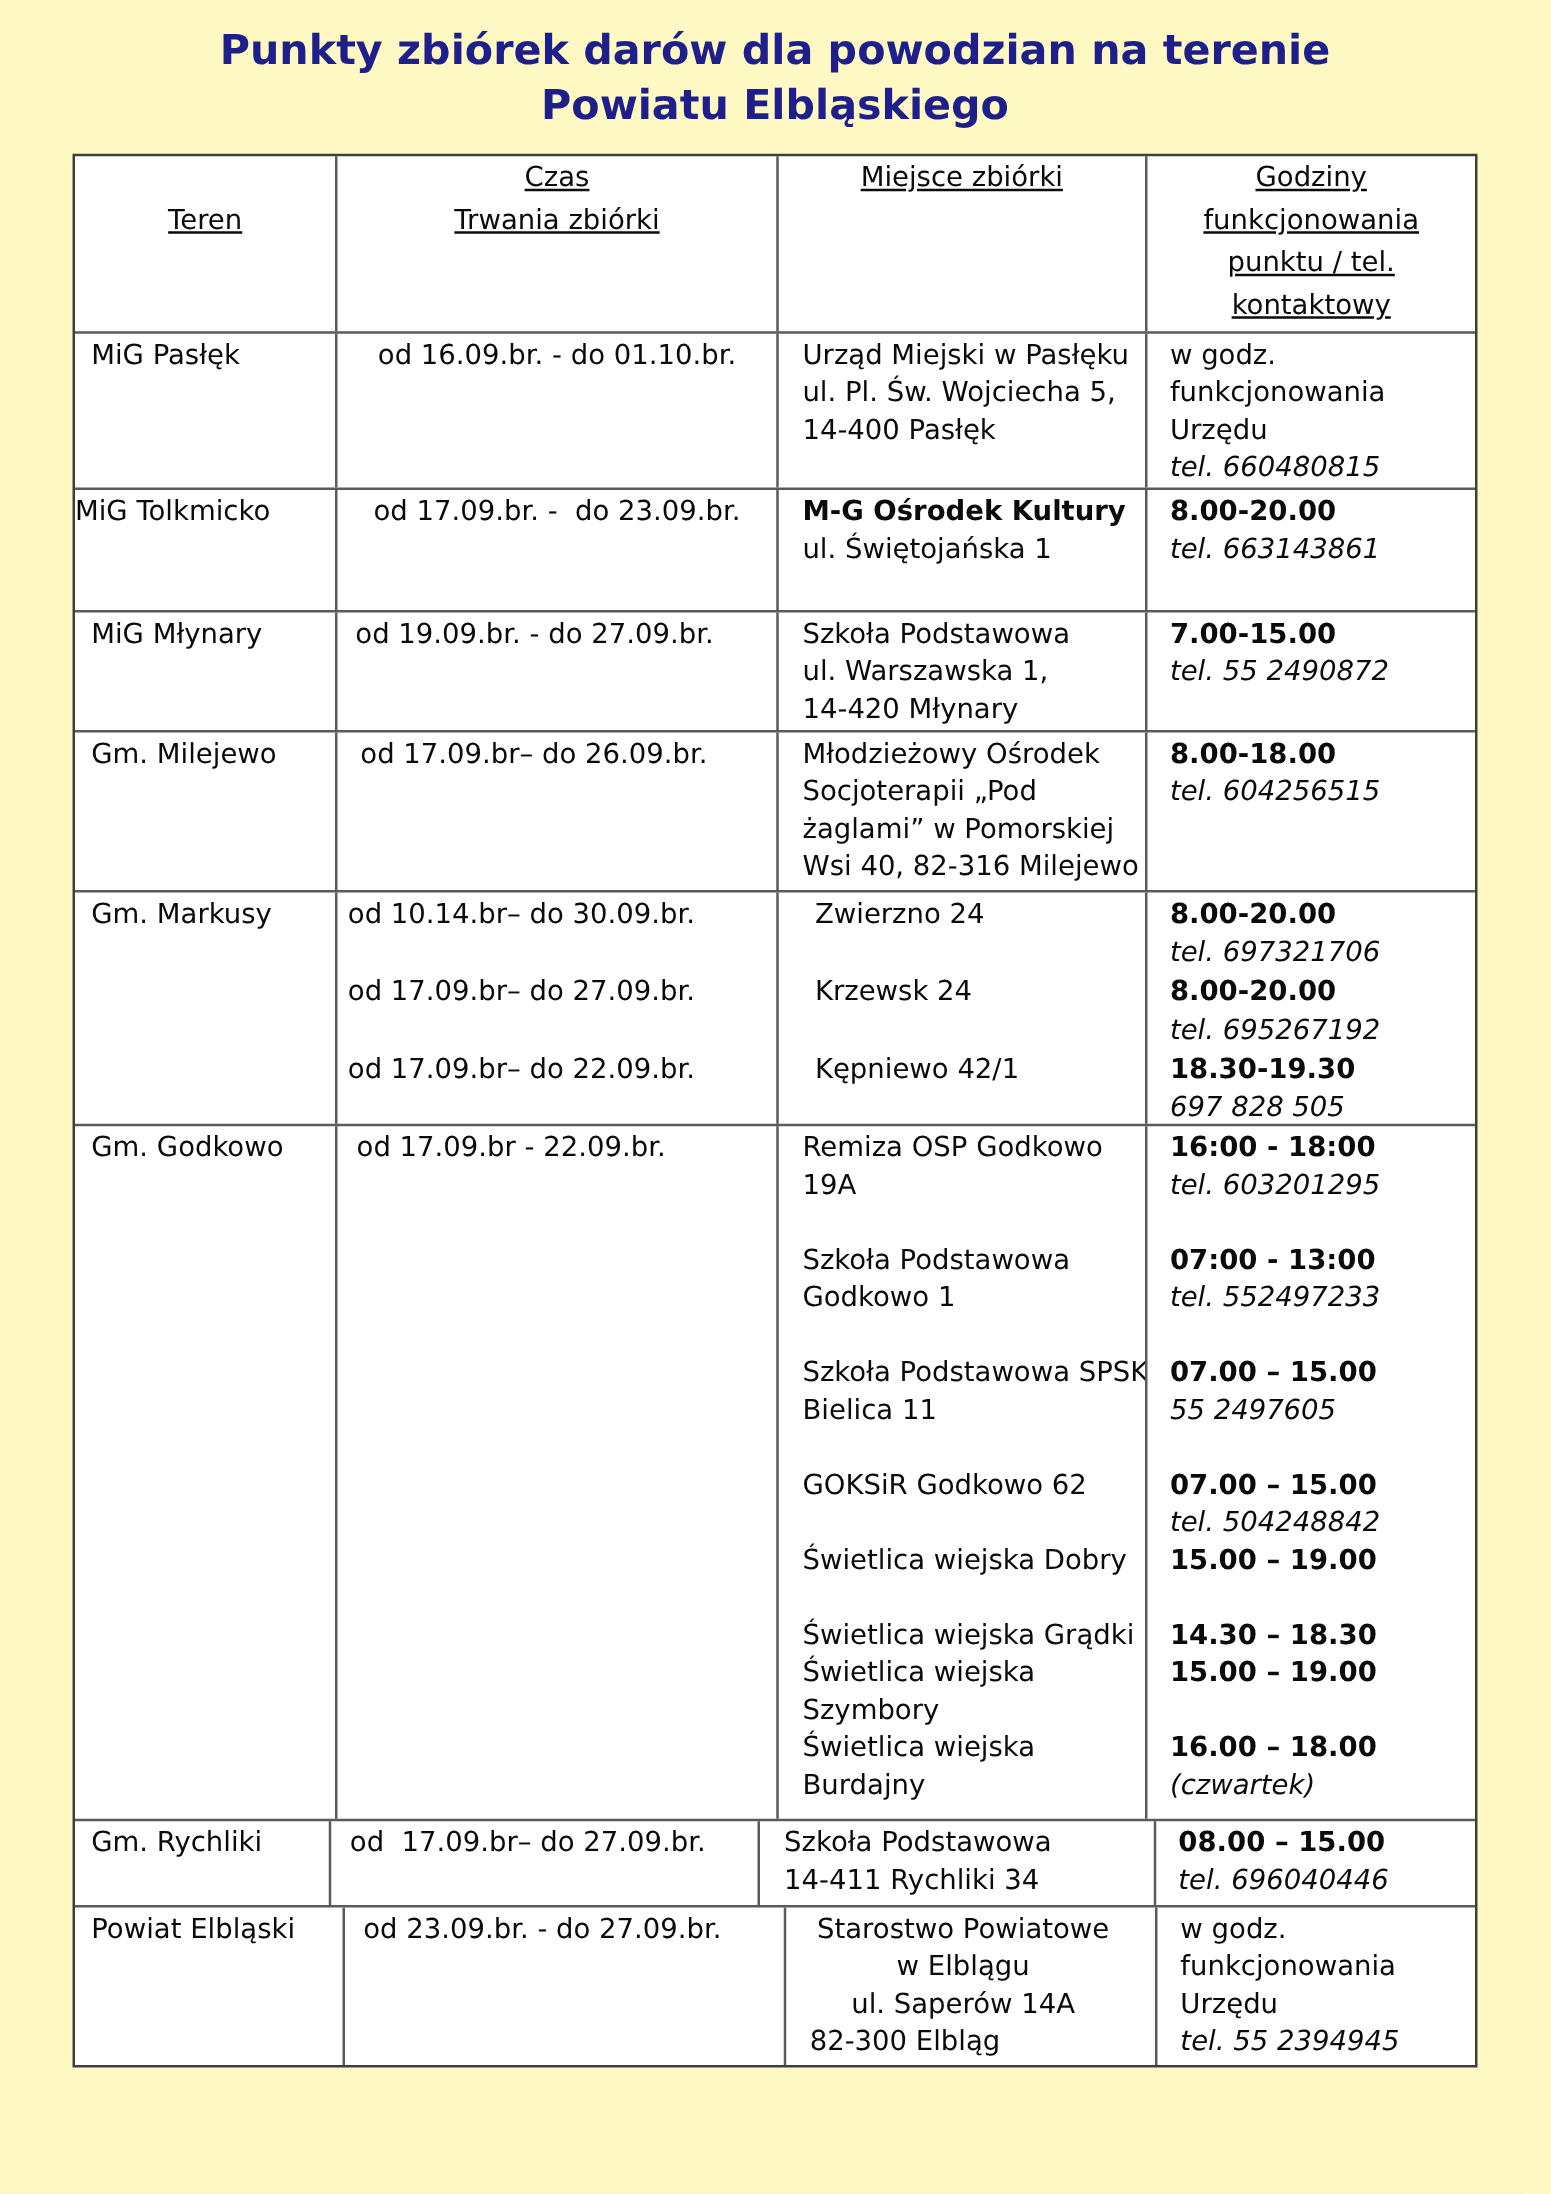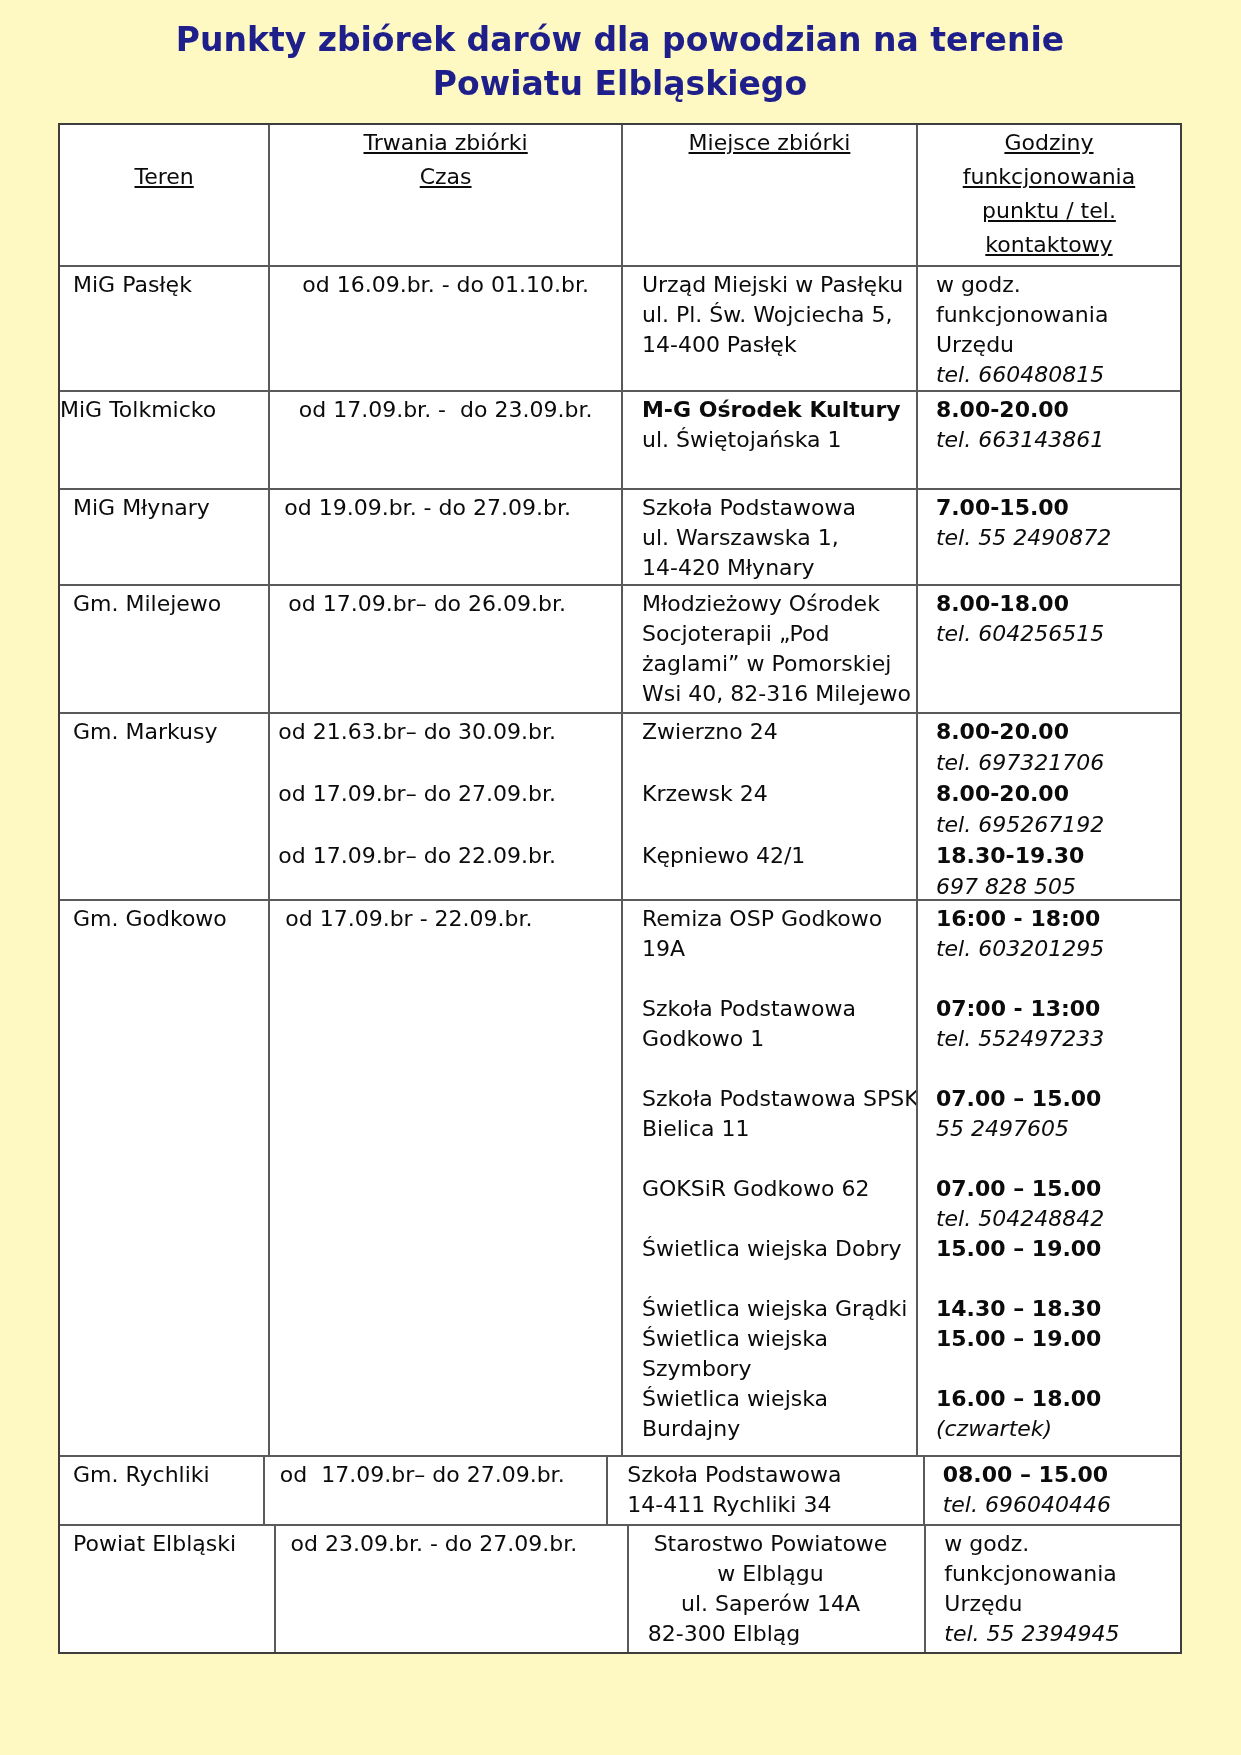--- a/index.html
+++ b/index.html
@@ -51,22 +51,22 @@
     <span class="tline">Punkty zbiórek darów dla powodzian na terenie</span>
     <span class="tline">Powiatu Elbląskiego</span>
   </div>
   <div class="tbl">
       <div class="row" style="height: 140px;">
         <div class="cell c0 ac">
           <div class="line" style="height: 34px;">&nbsp;</div>
           <div class="line u" style="height: 34px;">Teren</div>
         </div>
         <div class="cell c1 ac">
+          <div class="line u" style="height: 34px;">Czas</div>
           <div class="line u" style="height: 34px;">Trwania zbiórki</div>
-          <div class="line u" style="height: 34px;">Czas</div>
         </div>
         <div class="cell c2 ac">
           <div class="line u" style="height: 34px;">Miejsce zbiórki</div>
         </div>
         <div class="cell c3 ac">
           <div class="line u" style="height: 34px;">Godziny</div>
           <div class="line u" style="height: 34px;">funkcjonowania</div>
           <div class="line u" style="height: 34px;">punktu / tel.</div>
           <div class="line u" style="height: 34px;">kontaktowy</div>
         </div>
@@ -140,28 +140,28 @@
         <div class="cell c3" style="padding-left: 18px;">
           <div class="line b" style="height: 30px;">8.00-18.00</div>
           <div class="line i" style="height: 30px;">tel. 604256515</div>
         </div>
       </div>
       <div class="row" style="height: 187px;">
         <div class="cell c0" style="padding-left: 13px;">
           <div class="line" style="height: 31px;">Gm. Markusy</div>
         </div>
         <div class="cell c1" style="padding-left: 8px;">
-          <div class="line" style="height: 31px;">od 21.63.br– do 30.09.br.</div>
+          <div class="line" style="height: 31px;">od 10.14.br– do 30.09.br.</div>
           <div class="line" style="height: 31px;">&nbsp;</div>
           <div class="line" style="height: 31px;">od 17.09.br– do 27.09.br.</div>
           <div class="line" style="height: 31px;">&nbsp;</div>
           <div class="line" style="height: 31px;">od 17.09.br– do 22.09.br.</div>
           <div class="line" style="height: 31px;">&nbsp;</div>
         </div>
-        <div class="cell c2" style="padding-left: 19px;">
+        <div class="cell c2" style="padding-left: 29px;">
           <div class="line" style="height: 31px;">Zwierzno 24</div>
           <div class="line" style="height: 31px;">&nbsp;</div>
           <div class="line" style="height: 31px;">Krzewsk 24</div>
           <div class="line" style="height: 31px;">&nbsp;</div>
           <div class="line" style="height: 31px;">Kępniewo 42/1</div>
           <div class="line" style="height: 31px;">&nbsp;</div>
         </div>
         <div class="cell c3" style="padding-left: 18px;">
           <div class="line b" style="height: 31px;">8.00-20.00</div>
           <div class="line i" style="height: 31px;">tel. 697321706</div>

